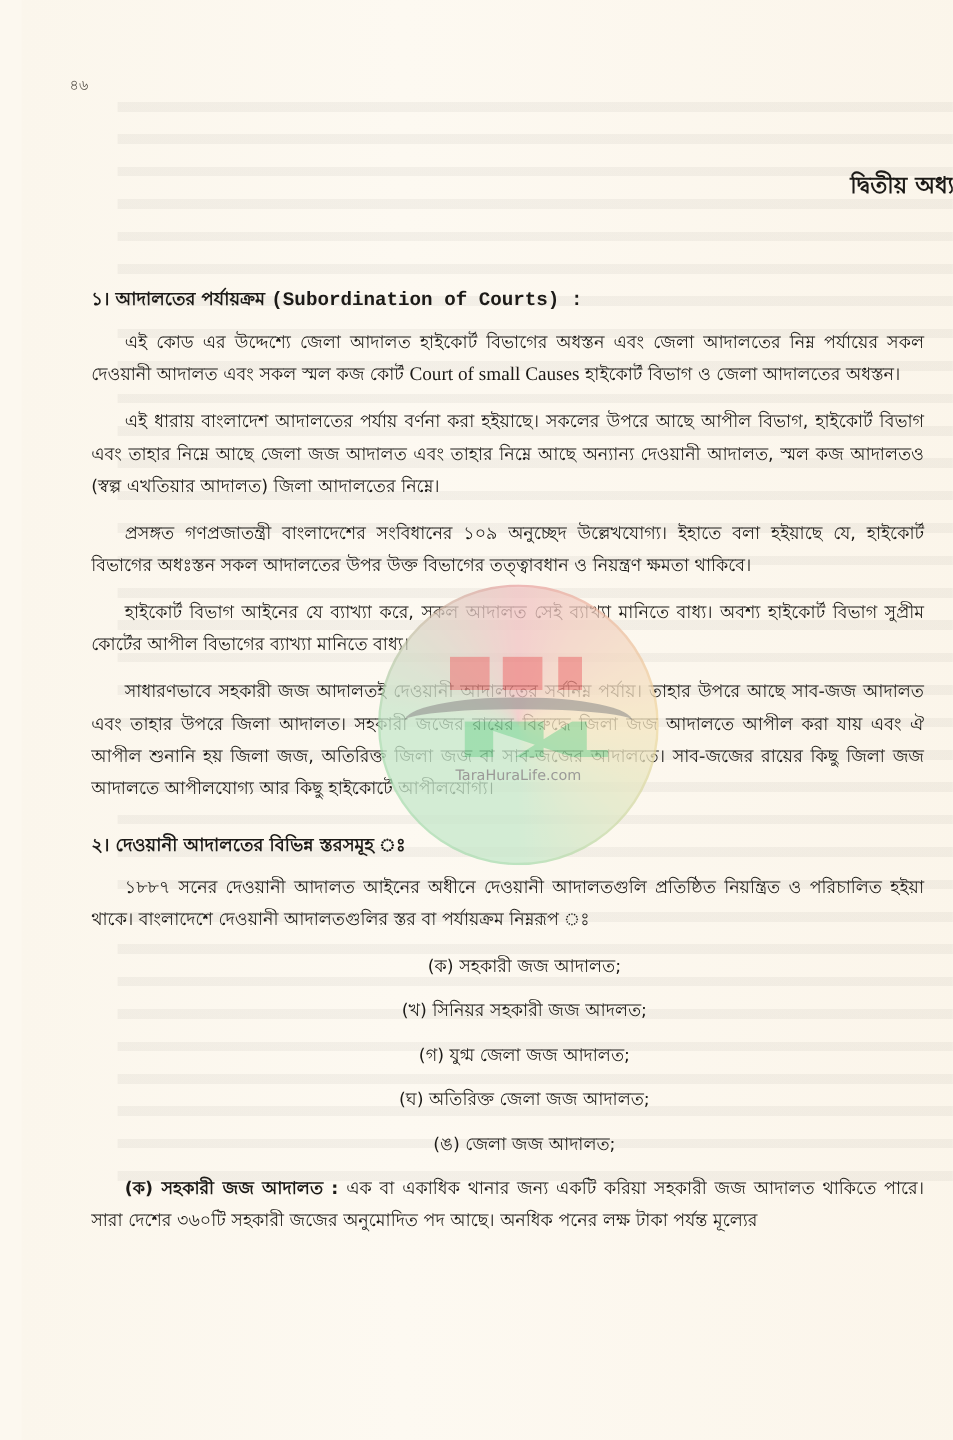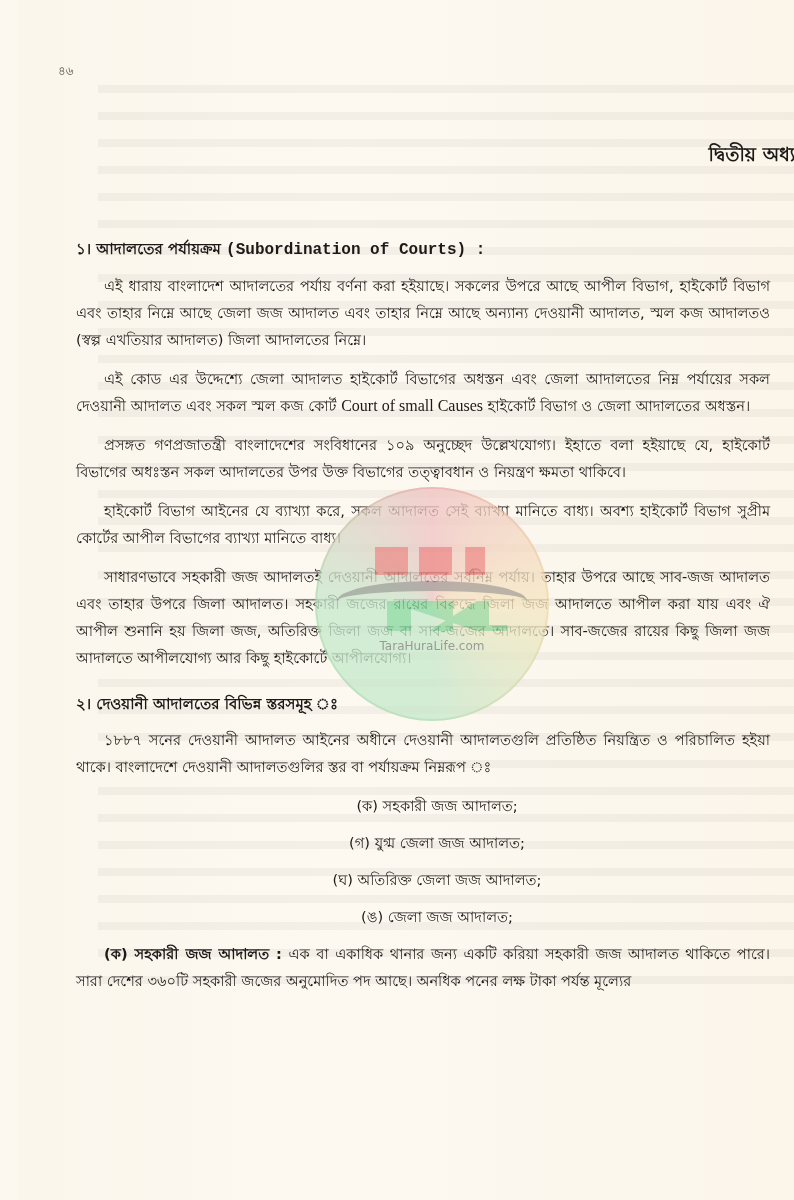--- a/index.html
+++ b/index.html
@@ -149,31 +149,32 @@
     <span>৪৬</span>
   </div>
 
   <div class="chapter-label">দ্বিতীয় অধ্যায়</div>
 
   <div class="content">
     <div class="section-heading">
       <span>১। আদালতের পর্যায়ক্রম </span><span class="en">(Subordination of Courts) :</span>
     </div>
 
+    <p><span>এই কোড এর উদ্দেশ্যে জেলা আদালত হাইকোর্ট বিভাগের অধস্তন এবং জেলা আদালতের নিম্ন পর্যায়ের সকল দেওয়ানী আদালত এবং সকল স্মল কজ কোর্ট </span><span class="en">Court of small Causes</span><span> হাইকোর্ট বিভাগ ও জেলা আদালতের অধস্তন।</span></p>
     <p>এই ধারায় বাংলাদেশ আদালতের পর্যায় বর্ণনা করা হইয়াছে। সকলের উপরে আছে আপীল বিভাগ, হাইকোর্ট বিভাগ এবং তাহার নিম্নে আছে জেলা জজ আদালত এবং তাহার নিম্নে আছে অন্যান্য দেওয়ানী আদালত, স্মল কজ আদালতও (স্বল্প এখতিয়ার আদালত) জিলা আদালতের নিম্নে।</p>
-    <p><span>এই কোড এর উদ্দেশ্যে জেলা আদালত হাইকোর্ট বিভাগের অধস্তন এবং জেলা আদালতের নিম্ন পর্যায়ের সকল দেওয়ানী আদালত এবং সকল স্মল কজ কোর্ট </span><span class="en">Court of small Causes</span><span> হাইকোর্ট বিভাগ ও জেলা আদালতের অধস্তন।</span></p>
     <p>প্রসঙ্গত গণপ্রজাতন্ত্রী বাংলাদেশের সংবিধানের ১০৯ অনুচ্ছেদ উল্লেখযোগ্য। ইহাতে বলা হইয়াছে যে, হাইকোর্ট বিভাগের অধঃস্তন সকল আদালতের উপর উক্ত বিভাগের তত্ত্বাবধান ও নিয়ন্ত্রণ ক্ষমতা থাকিবে।</p>
     <p>হাইকোর্ট বিভাগ আইনের যে ব্যাখ্যা করে, সকল আদালত সেই ব্যাখ্যা মানিতে বাধ্য। অবশ্য হাইকোর্ট বিভাগ সুপ্রীম কোর্টের আপীল বিভাগের ব্যাখ্যা মানিতে বাধ্য।</p>
     <p>সাধারণভাবে সহকারী জজ আদালতই দেওয়ানী আদালতের সর্বনিম্ন পর্যায়। তাহার উপরে আছে সাব-জজ আদালত এবং তাহার উপরে জিলা আদালত। সহকারী জজের রায়ের বিরুদ্ধে জিলা জজ আদালতে আপীল করা যায় এবং ঐ আপীল শুনানি হয় জিলা জজ, অতিরিক্ত জিলা জজ বা সাব-জজের আদালতে। সাব-জজের রায়ের কিছু জিলা জজ আদালতে আপীলযোগ্য আর কিছু হাইকোর্টে আপীলযোগ্য।</p>
 
     <div class="section-heading sec2">২। দেওয়ানী আদালতের বিভিন্ন স্তরসমূহ ঃ</div>
     <p>১৮৮৭ সনের দেওয়ানী আদালত আইনের অধীনে দেওয়ানী আদালতগুলি প্রতিষ্ঠিত নিয়ন্ত্রিত ও পরিচালিত হইয়া থাকে। বাংলাদেশে দেওয়ানী আদালতগুলির স্তর বা পর্যায়ক্রম নিম্নরূপ ঃ</p>
 
     <ul class="list">
       <li>(ক) সহকারী জজ আদালত;</li>
+      <li>(খ) সিনিয়র সহকারী জজ আদলত;</li>
       <li>(গ) যুগ্ম জেলা জজ আদালত;</li>
       <li>(ঘ) অতিরিক্ত জেলা জজ আদালত;</li>
       <li>(ঙ) জেলা জজ আদালত;</li>
     </ul>
 
     <p><span class="def-term">(ক) সহকারী জজ আদালত :</span><span> এক বা একাধিক থানার জন্য একটি করিয়া সহকারী জজ আদালত থাকিতে পারে। সারা দেশের ৩৬০টি সহকারী জজের অনুমোদিত পদ আছে। অনধিক পনের লক্ষ টাকা পর্যন্ত মূল্যের</span></p>
   </div>
 
   <div class="watermark">
     <div class="wm-inner"></div>

